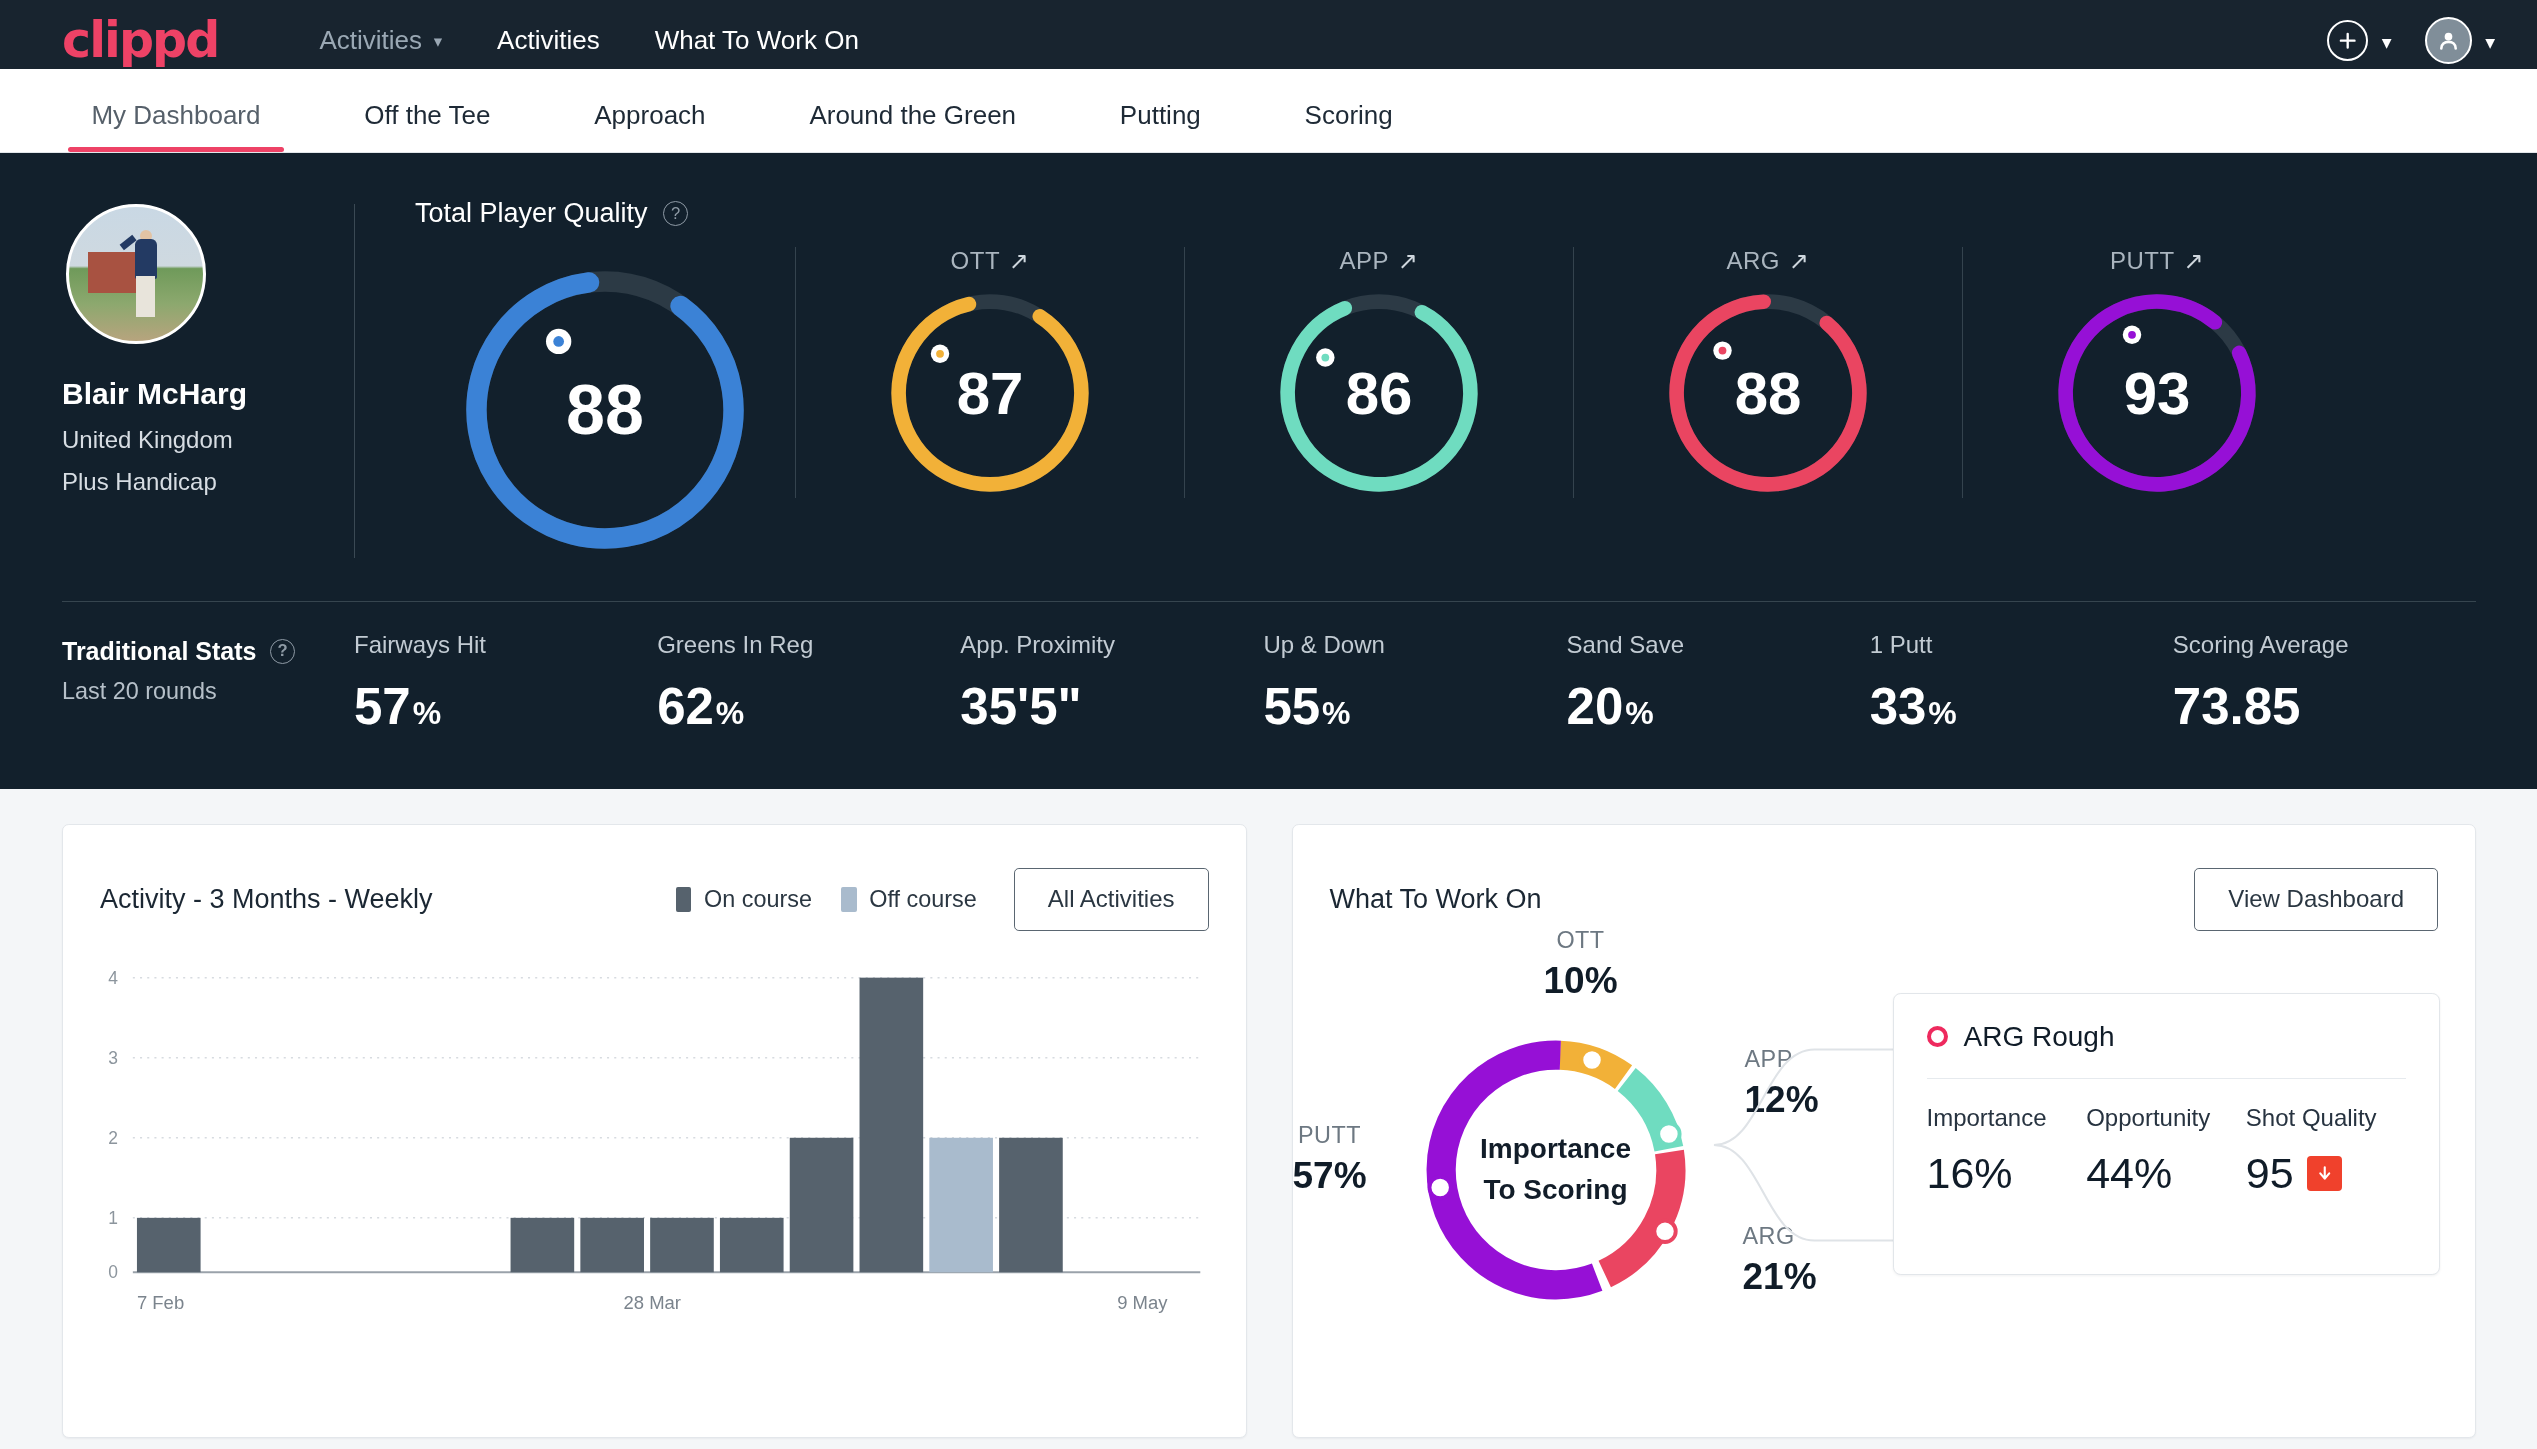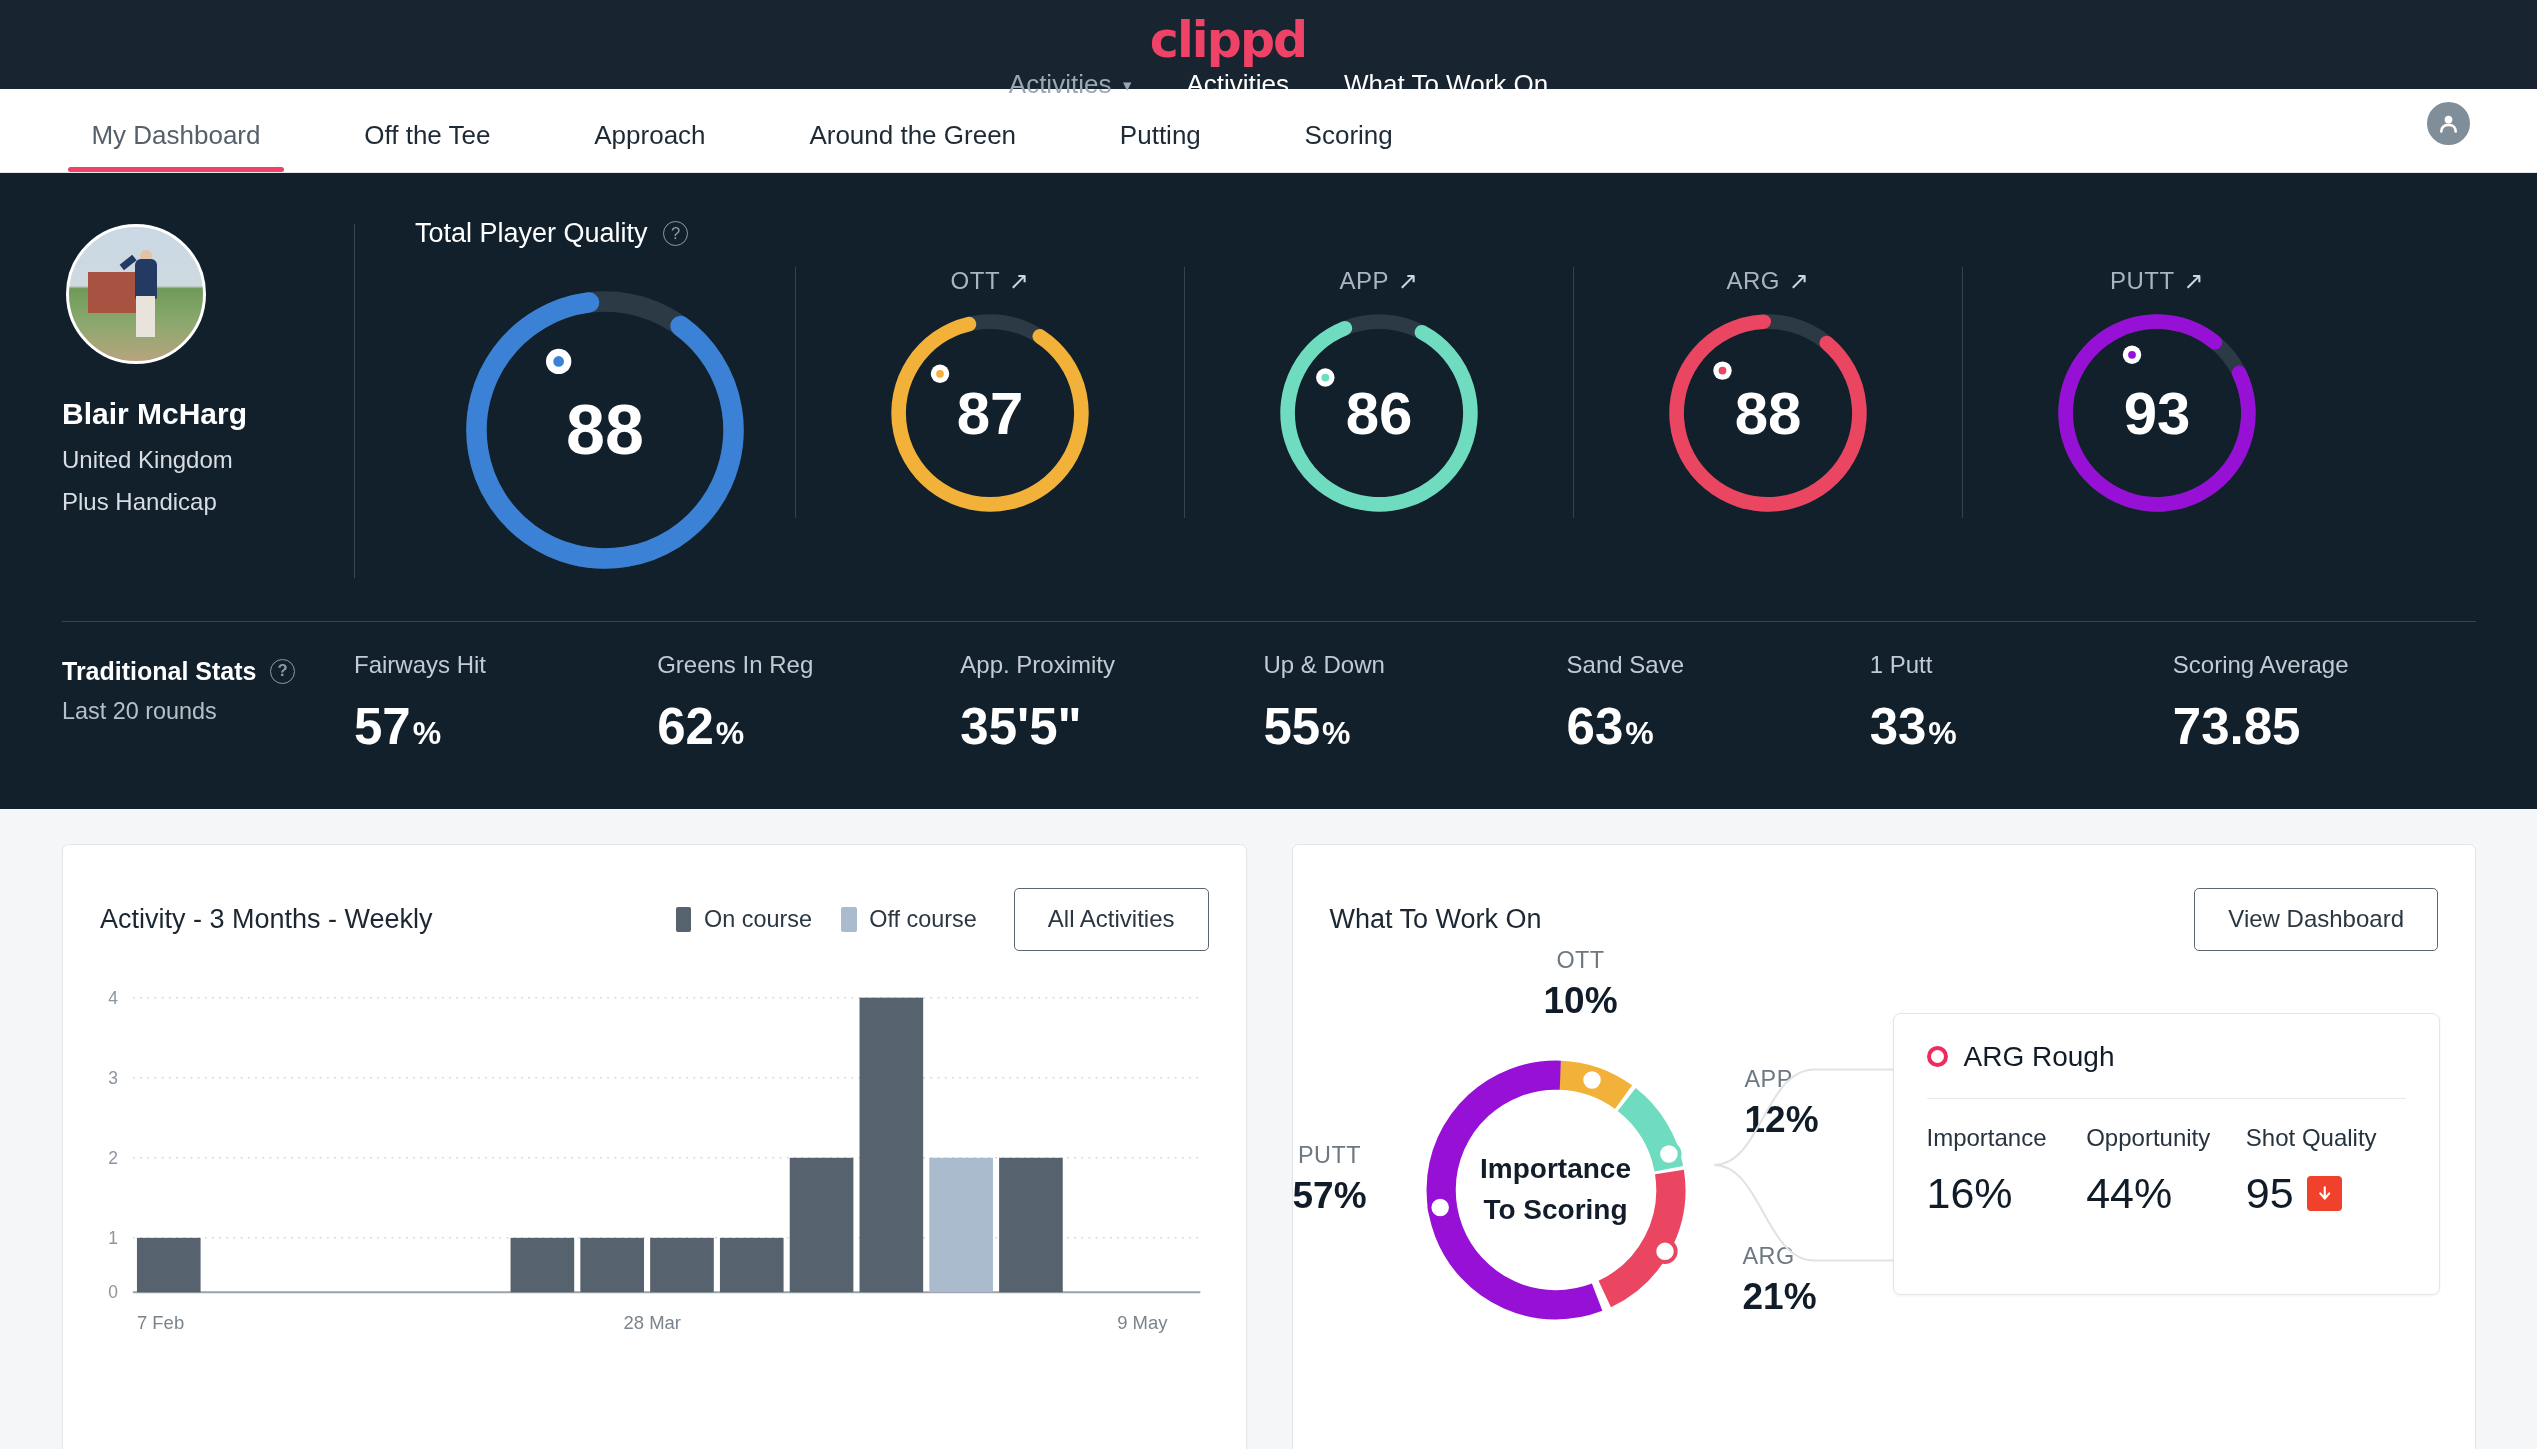--- a/index.html
+++ b/index.html
@@ -5,26 +5,25 @@
   * { box-sizing: border-box; margin: 0; padding: 0; }
   html, body {
     width: 2538px; height: 1450px;
     font-family: "Liberation Sans", sans-serif;
     background: #f4f6f8;
     overflow: hidden;
   }
 
   
   .topnav {
-    height: 89px;
+    height: 69px;
     background: #18242f;
     display: flex;
     align-items: center;
     padding: 12px 43px 0 62px;
-    flex-direction: column;
   }
   .logo {
     font-size: 49px;
     font-weight: bold;
     color: #ee4266;
     letter-spacing: -1.9px;
     margin-right: 101px;
     font-family: "DejaVu Sans", sans-serif;
   }
   .nav-links { display: flex; align-items: center; gap: 55px; }
@@ -494,21 +493,21 @@
       <div class="stat-cell">
         <div class="cap">Up &amp; Down</div>
         <div class="val">
             <span>55</span>
             <span class="unit">%</span>
           </div>
       </div>
       <div class="stat-cell">
         <div class="cap">Sand Save</div>
         <div class="val">
-            <span>63</span>
+            <span>20</span>
             <span class="unit">%</span>
           </div>
       </div>
       <div class="stat-cell">
         <div class="cap">1 Putt</div>
         <div class="val">
             <span>33</span>
             <span class="unit">%</span>
           </div>
       </div>

